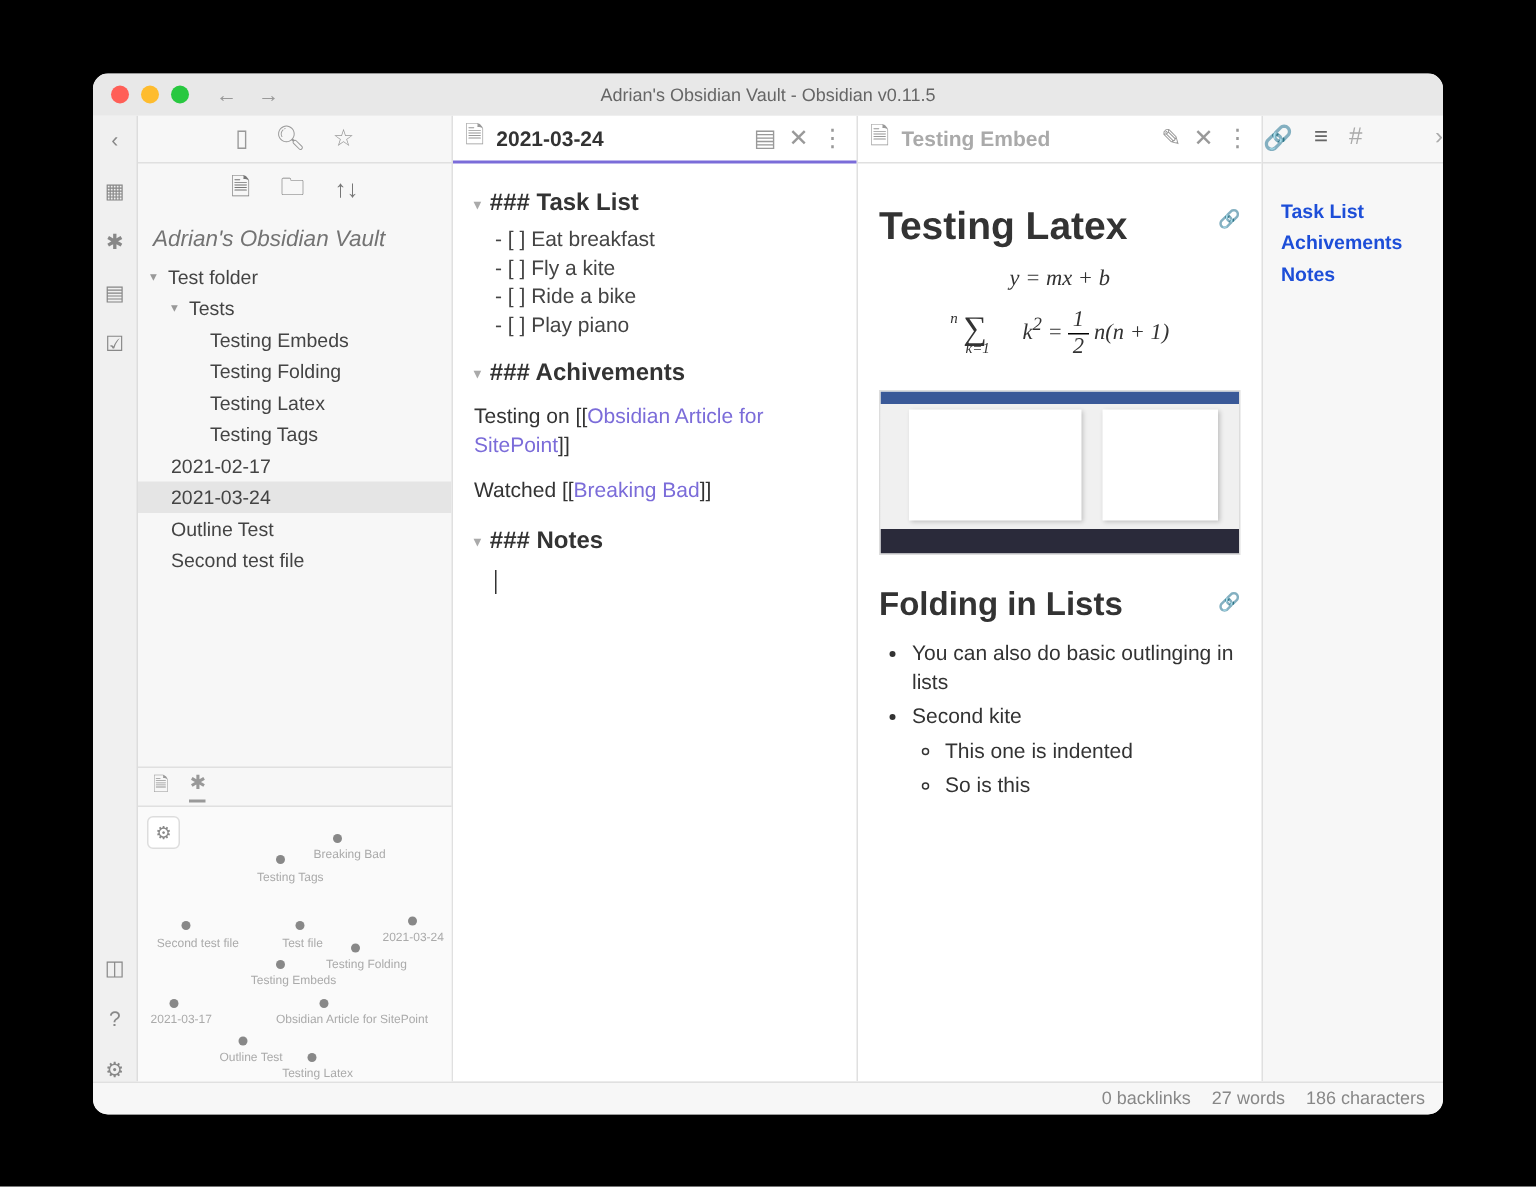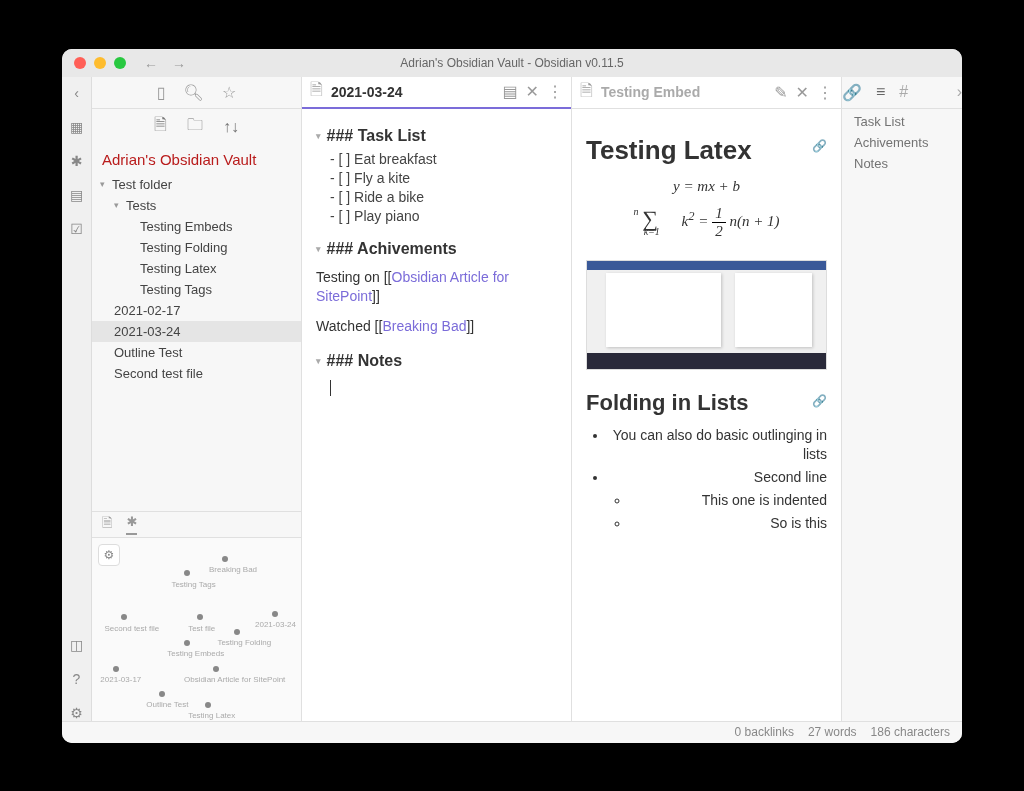--- a/index.html
+++ b/index.html
@@ -10,21 +10,21 @@
 .dot { width: 12px; height: 12px; border-radius: 50%; }
 .dot.r { background: #ff5f57; } .dot.y { background: #febc2e; } .dot.g { background: #28c840; }
 .navarrows { margin-left: 18px; display: flex; gap: 14px; color: #999; font-size: 14px; }
 .title { position: absolute; left: 50%; transform: translateX(-50%); font-size: 12px; color: #666; }
 .body { flex: 1; display: flex; overflow: hidden; }
 .ribbon { width: 30px; background: #f0f0f0; border-right: 1px solid #ddd; display: flex; flex-direction: column; align-items: center; padding-top: 42px; gap: 18px; color: #888; font-size: 14px; }
 .ribbon .spacer { flex: 1; }
 .sidebar { width: 210px; background: #f7f7f7; border-right: 1px solid #e0e0e0; display: flex; flex-direction: column; }
 .sidetabs { height: 32px; display: flex; align-items: center; justify-content: center; gap: 18px; color: #999; border-bottom: 1px solid #e0e0e0; }
 .sidehead { height: 36px; display: flex; align-items: center; justify-content: center; gap: 20px; color: #777; font-size: 16px; }
-.vaultname { font-size: 15px; font-weight: 500; color: #b91c1c; padding: 6px 10px; }
+.vaultname { font-size: 15px; font-weight: 500; color: #737373; padding: 6px 10px; font-style: italic; }
 .tree { font-size: 13px; color: #444; overflow-y: auto; flex: 1; }
 .tree .row { display: flex; align-items: center; padding: 3px 8px; cursor: default; white-space: nowrap; overflow: hidden; }
 .tree .row.sel { background: #e5e5e5; }
 .tree .arr { width: 12px; color: #999; font-size: 9px; }
 .tree .lbl { flex: 1; overflow: hidden; text-overflow: ellipsis; }
 .badge { background: #ddd; border-radius: 3px; font-size: 9px; padding: 1px 4px; margin-right: 4px; color: #666; }
 .graphpane { height: 210px; border-top: 1px solid #e0e0e0; display: flex; flex-direction: column; }
 .graphtabs { height: 26px; display: flex; align-items: center; padding-left: 10px; gap: 14px; color: #999; font-size: 13px; border-bottom: 1px solid #e0e0e0; }
 .graph { flex: 1; position: relative; background: #fafafa; }
 .gnode { position: absolute; width: 6px; height: 6px; background: #888; border-radius: 50%; }
@@ -43,24 +43,24 @@
 .link { color: #7b6cd9; }
 .cursor { border-left: 1px solid #333; height: 16px; display: inline-block; margin-left: 14px; }
 .preview h1 { font-size: 26px; font-weight: 800; margin: 14px 0 12px; position: relative; }
 .preview h2 { font-size: 22px; font-weight: 800; margin: 18px 0 10px; position: relative; }
 .linkicon { color: #ccc; font-size: 12px; position: absolute; right: 0; top: 4px; }
 .math { text-align: center; font-family: 'Times New Roman', serif; font-style: italic; font-size: 15px; margin: 10px 0; }
 .embedimg { width: 100%; height: 110px; background: linear-gradient(#3a5998 0 8%, #f0f0f0 8% 85%, #2a2a3a 85%); border: 1px solid #ddd; position: relative; margin: 20px 0; }
 .embedimg::before { content:''; position:absolute; left:8%; top:12%; width:48%; height:68%; background:#fff; box-shadow:1px 1px 3px rgba(0,0,0,.2);}
 .embedimg::after { content:''; position:absolute; right:6%; top:12%; width:32%; height:68%; background:#fff; box-shadow:1px 1px 3px rgba(0,0,0,.2);}
 .preview ul { margin-left: 22px; margin-top: 4px; }
-.preview li { margin: 3px 0; line-height: 1.4; text-align: right; }
+.preview li { margin: 3px 0; line-height: 1.4; }
 .rightbar { width: 120px; background: #f7f7f7; display: flex; flex-direction: column; }
 .rtabs { height: 32px; display: flex; align-items: center; justify-content: center; gap: 14px; color: #aaa; border-bottom: 1px solid #e0e0e0; }
-.outline { padding: 2px 12px; font-size: 13px; color: #737373; }
+.outline { padding: 21px 12px; font-size: 13px; color: #1d4ed8; font-weight: bold; }
 .outline div { padding: 3px 0; cursor: default; }
 .status { height: 22px; border-top: 1px solid #e0e0e0; display: flex; align-items: center; justify-content: flex-end; padding: 0 12px; gap: 14px; font-size: 12px; color: #888; background: #f7f7f7; }
 .icon { font-size: 14px; cursor: default; }
 </style>
 </head>
 <body>
 
 <div class="window">
   <div class="titlebar">
     <div class="traffic">
@@ -213,21 +213,21 @@
           <div class="math">
             <span style="font-size:10px;position:relative;top:-10px;">n</span>
             <span style="font-size:22px;">∑</span>
             <span style="font-size:10px;position:relative;top:10px;left:-18px;text-align:right;">k=1</span>
             k<sup>2</sup> = <span style="display:inline-block;vertical-align:middle;"><span style="display:block;border-bottom:1px solid #000;padding:0 3px;">1</span><span style="display:block;padding:0 3px;">2</span></span> n(n + 1)
           </div>
           <div class="embedimg"></div>
           <h2><span>Folding in Lists</span><span class="linkicon">🔗</span></h2>
           <ul>
             <li>You can also do basic outlinging in lists</li>
-            <li><span>Second line</span>
+            <li><span>Second kite</span>
               <ul>
                 <li>This one is indented</li>
                 <li>So is this</li>
               </ul>
             </li>
           </ul>
         </div>
       </div>
     </div>
 

